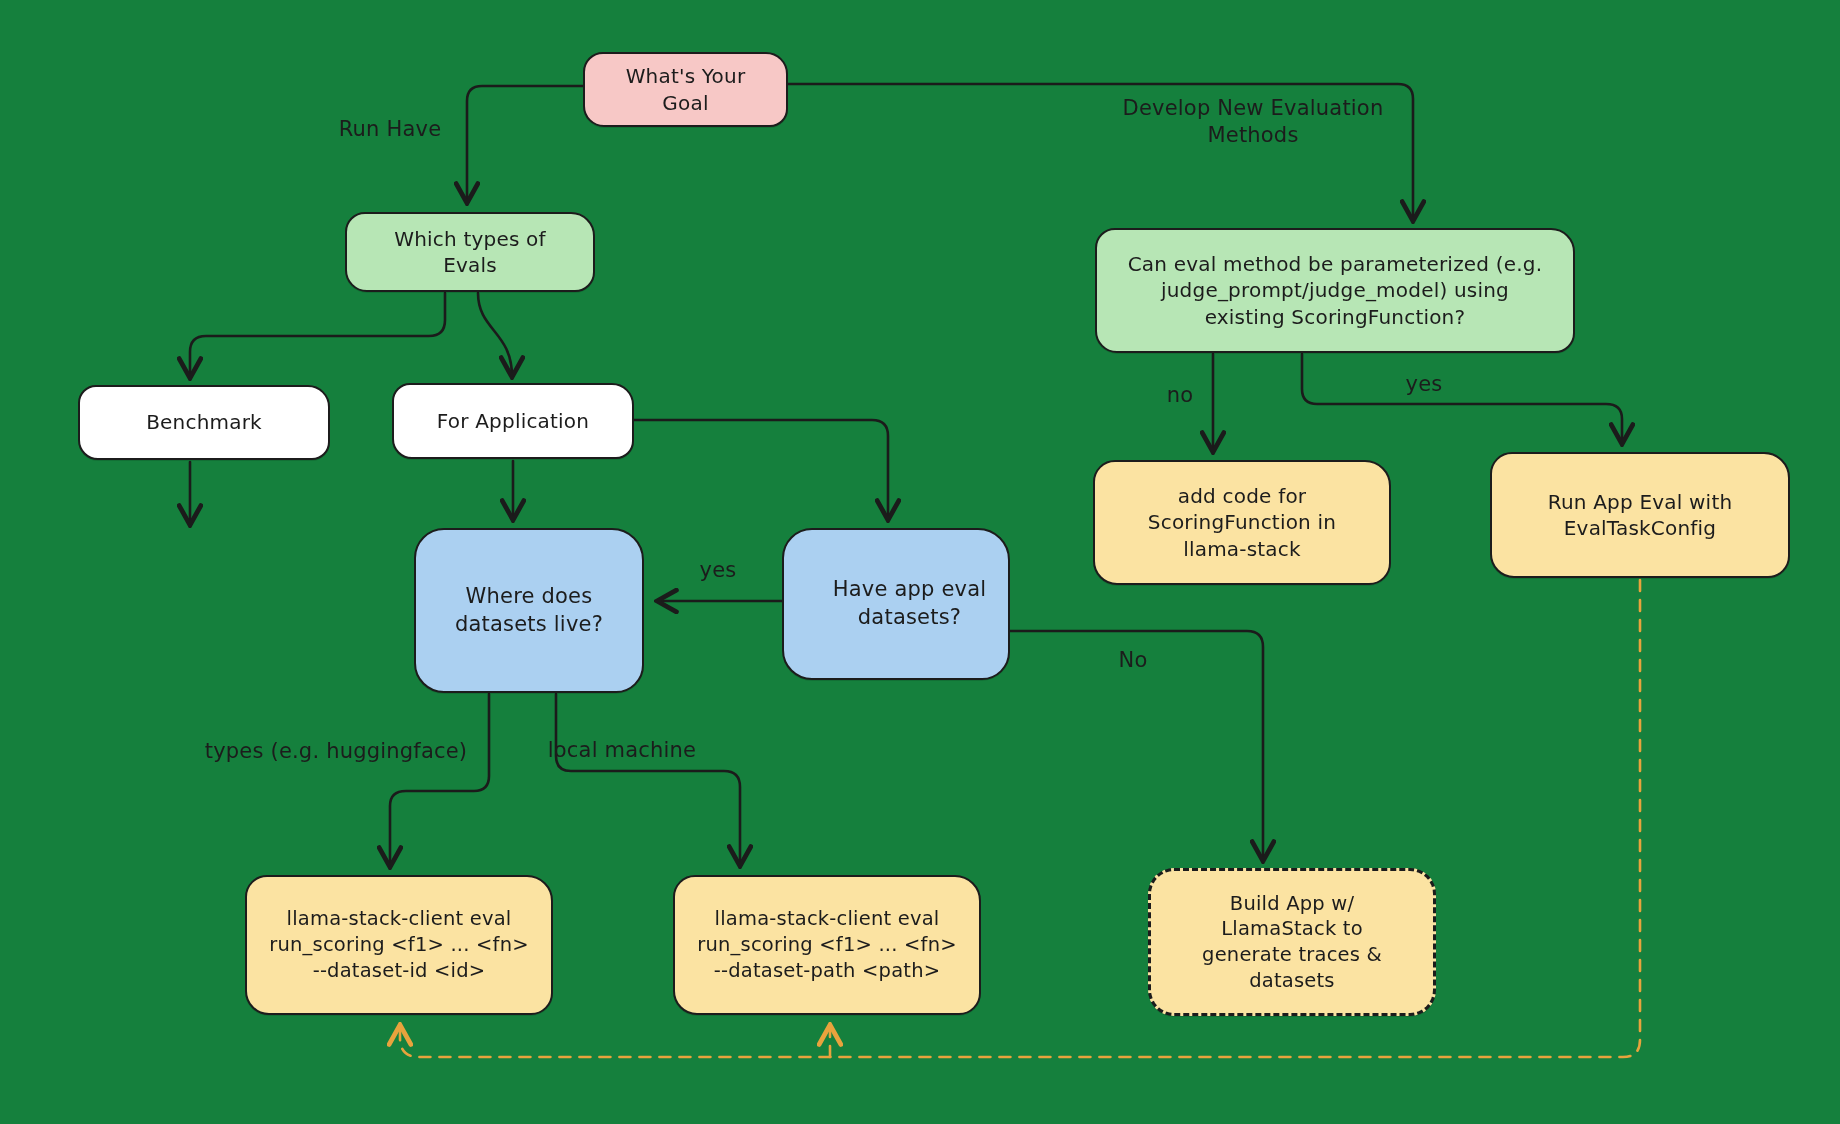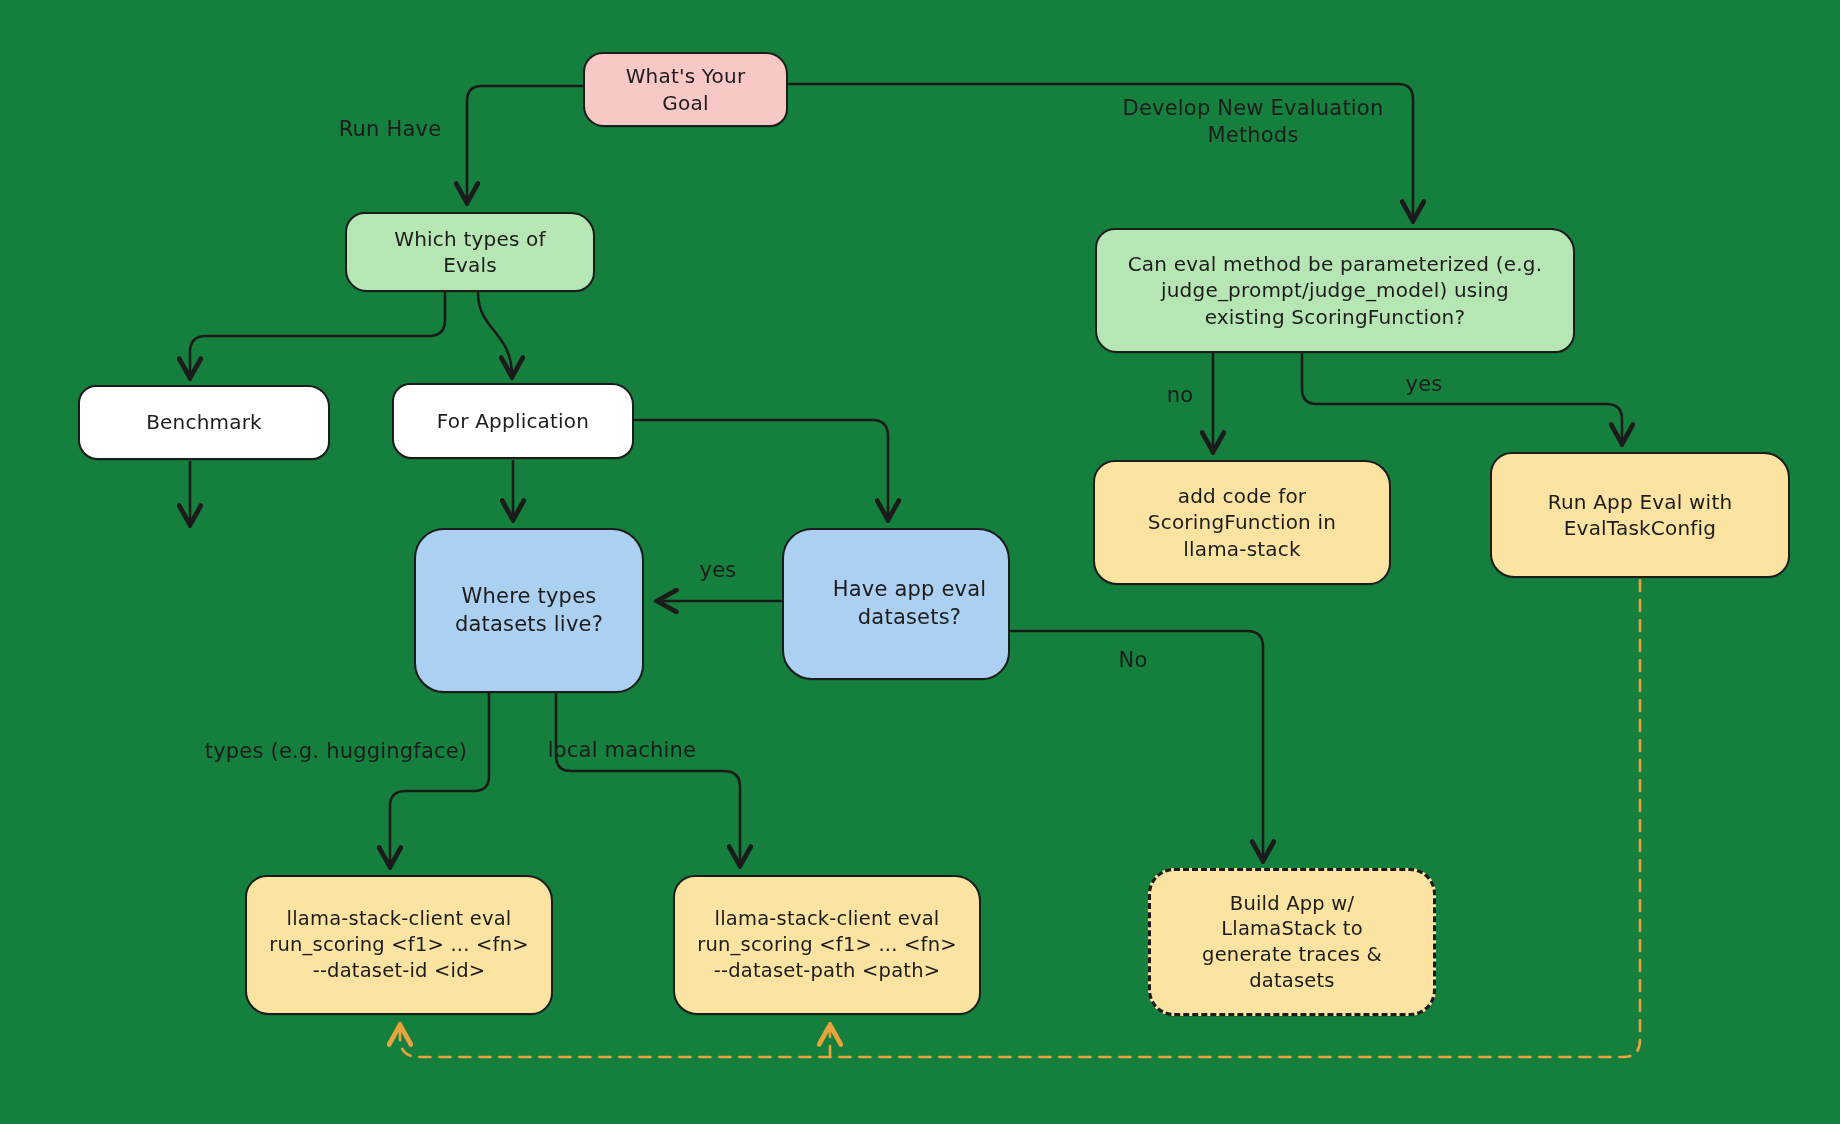--- a/index.html
+++ b/index.html
@@ -92,21 +92,21 @@
 
   <div class="node pink" id="n-goal">What's Your
 Goal</div>
   <div class="node green" id="n-which">Which types of
 Evals</div>
   <div class="node green" id="n-caneval">Can eval method be parameterized (e.g.
 judge_prompt/judge_model) using
 existing ScoringFunction?</div>
   <div class="node white" id="n-benchmark">Benchmark</div>
   <div class="node white" id="n-forapp">For Application</div>
-  <div class="node blue" id="n-where">Where types
+  <div class="node blue" id="n-where">Where does
 datasets live?</div>
   <div class="node blue" id="n-have">Have app eval
 datasets?</div>
   <div class="node yellow" id="n-addcode">add code for
 ScoringFunction in
 llama-stack</div>
   <div class="node yellow" id="n-runapp">Run App Eval with
 EvalTaskConfig</div>
   <div class="node yellow" id="n-scoringid">llama-stack-client eval
 run_scoring &lt;f1&gt; ... &lt;fn&gt;

